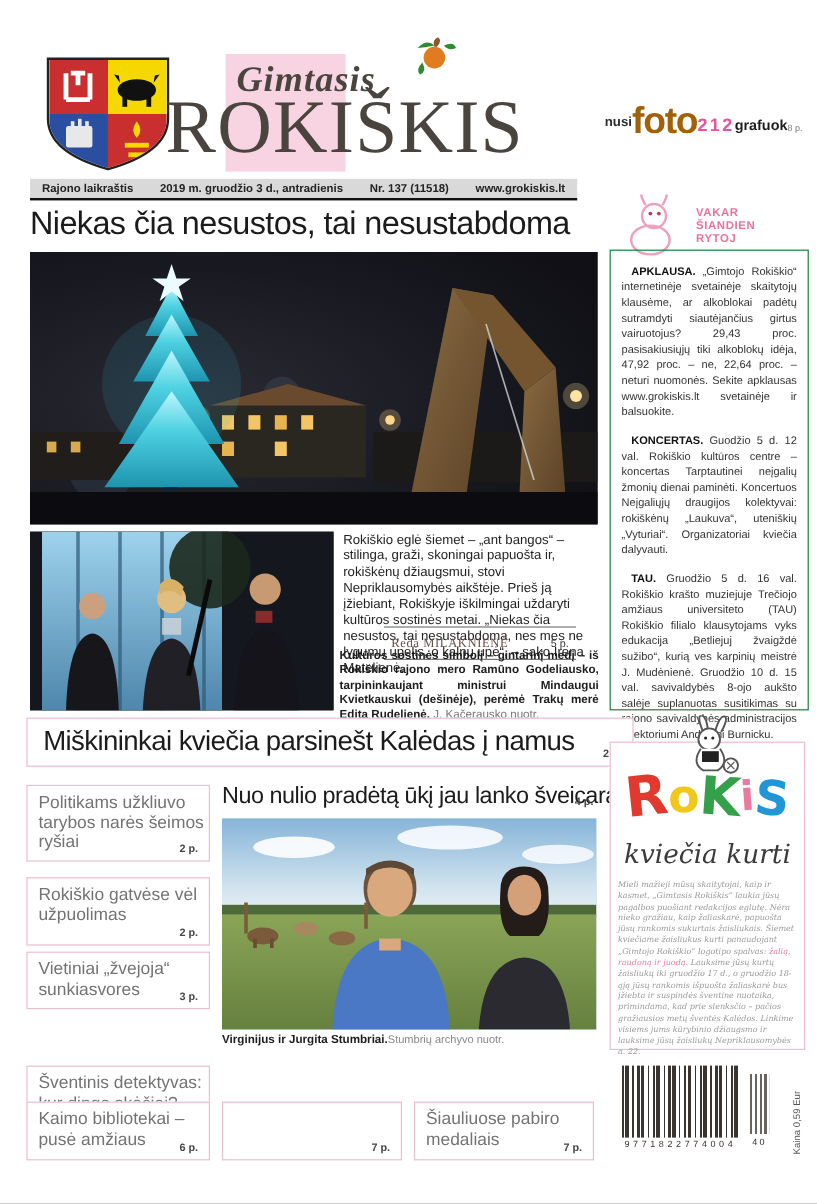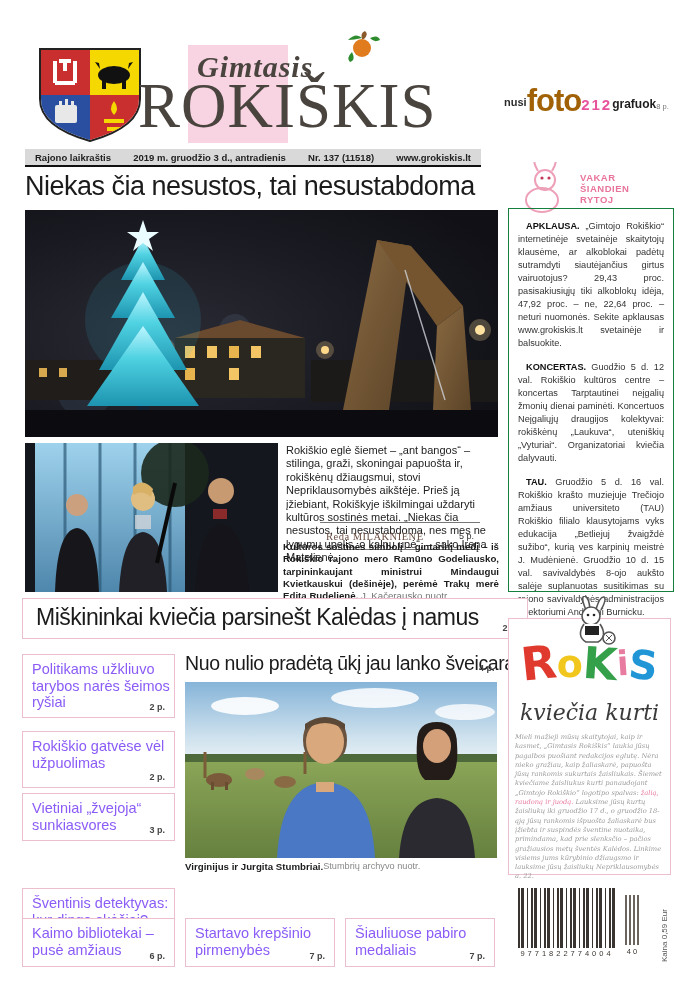--- a/index.html
+++ b/index.html
@@ -40,21 +40,21 @@
   .sb-header { position:absolute; left:580px; top:172px; width:66px; font-size:9.5px; font-weight:bold; color:#e8749c; line-height:11px; letter-spacing:0.5px; }
   .sidebar { position:absolute; left:508px; top:208px; width:166px; height:384px; border:1px solid #15803d; padding:11px 9px 6px 9px; font-size:9.2px; line-height:13px; color:#333; text-align:justify; }
   .sidebar p { margin-bottom:11px; text-indent:8px; }
   .sidebar b { color:#111; }
 
   
   .box { border:1px solid #edbecd; position:absolute; background:#fff; }
   .banner { left:22px; top:598px; width:506px; height:41px; }
   .banner .t { position:absolute; left:13px; top:5px; font-size:23px; font-weight:400; color:#1b1b1b; letter-spacing:-0.5px; }
   .pgref { position:absolute; right:9px; bottom:5px; font-size:9px; font-weight:bold; color:#444; }
-  .teaser .t { position:absolute; left:9px; top:6px; font-size:14.5px; line-height:16.5px; color:#8b5cf6; }
+  .teaser .t { position:absolute; left:9px; top:6px; font-size:14.5px; line-height:16.5px; color:#737373; }
   .tl1 { left:22px; top:654px; width:153px; height:64px; }
   .tl2 { left:22px; top:731px; width:153px; height:57px; }
   .tl3 { left:22px; top:793px; width:153px; height:48px; }
   .tl4 { left:22px; top:888px; width:153px; height:48px; }
   .tb1 { left:22px; top:918px; width:153px; height:49px; }
   .tb2 { left:185px; top:918px; width:150px; height:49px; }
   .tb3 { left:345px; top:918px; width:150px; height:49px; }
 
   
   .farm-h { position:absolute; left:185px; top:652px; font-size:19.5px; font-weight:400; color:#1b1b1b; letter-spacing:-0.4px; }
@@ -378,21 +378,20 @@
   <div class="rokis-sub">kviečia kurti</div>
   <div class="rokis-body">
     <span>Mieli mažieji mūsų skaitytojai, kaip ir kasmet, „Gimtasis Rokiškis“ laukia jūsų pagalbos puošiant redakcijos eglutę. Nėra nieko gražiau, kaip žaliaskarė, papuošta jūsų rankomis sukurtais žaisliukais. Šiemet kviečiame žaisliukus kurti panaudojant „Gimtojo Rokiškio“ logotipo spalvas: </span><span class="hl">žalią, raudoną ir juodą.</span><span> Lauksime jūsų kurtų žaisliukų iki gruodžio 17 d., o gruodžio 18-ąją jūsų rankomis išpuošta žaliaskarė bus įžiebta ir suspindės šventine nuotaika, primindama, kad prie slenksčio – pačios gražiausios metų šventės Kalėdos. Linkime visiems jums kūrybinio džiaugsmo ir lauksime jūsų žaisliukų Nepriklausomybės a. 22.</span>
   </div>
 
   <div class="box teaser tb1">
     <span class="t">Kaimo bibliotekai – pusė amžiaus</span>
     <span class="pgref">6 p.</span>
   </div>
   <div class="box teaser tb2">
-    <span class="t">Startavo krepšinio pirmenybės</span>
     <span class="pgref">7 p.</span>
   </div>
   <div class="box teaser tb3">
     <span class="t">Šiauliuose pabiro medaliais</span>
     <span class="pgref">7 p.</span>
   </div>
 
   <div class="barcode"></div>
   <div class="barcode-digits">9771822774004</div>
   <div class="barcode-sup"></div>

